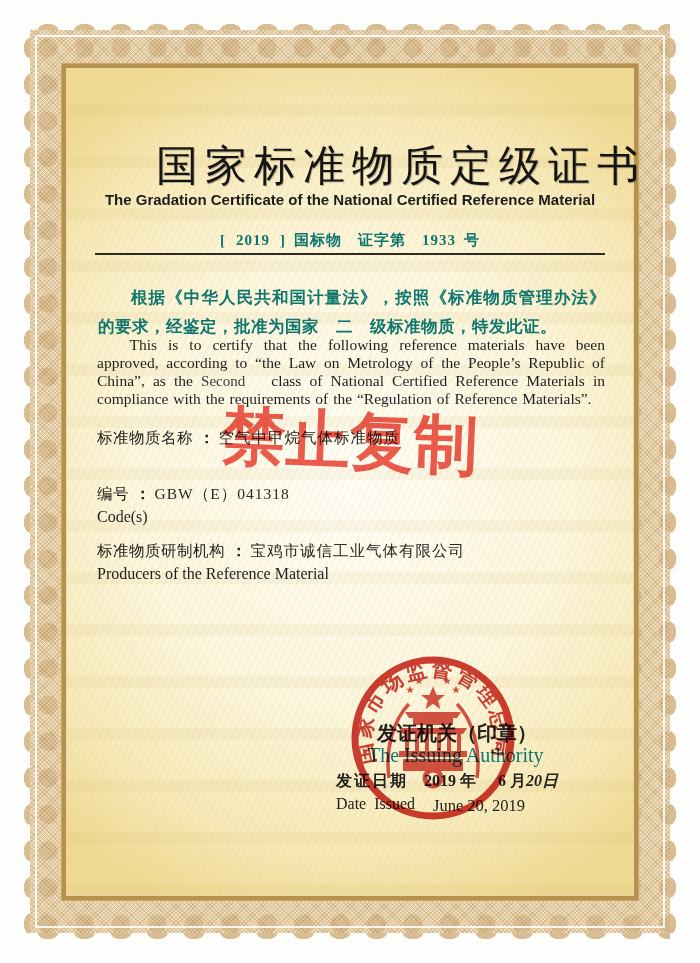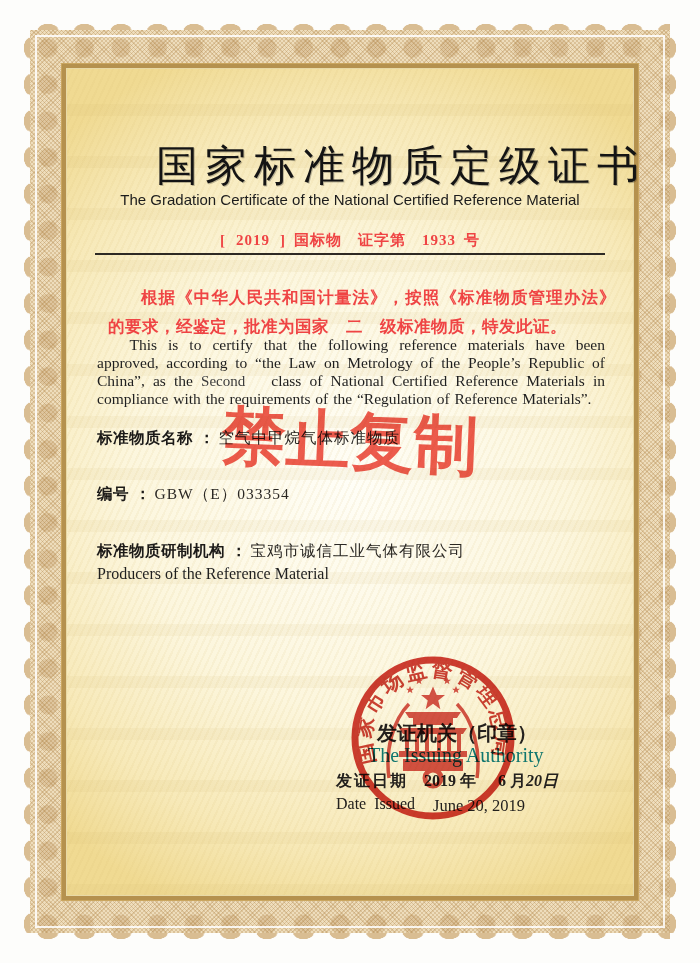--- a/index.html
+++ b/index.html
@@ -38,35 +38,35 @@
       repeating-linear-gradient(115deg, rgba(214,186,110,.10) 0 2px, rgba(255,255,255,0) 2px 6px),
       repeating-linear-gradient(0deg, rgba(202,174,100,.09) 0 12px, rgba(255,255,255,0) 12px 52px),
       radial-gradient(ellipse 78% 55% at 50% 50%, #fffef7 0%, #fcf6dd 50%, #f7e9b8 80%, #f0da92 100%);}
 
   
   .abs{position:absolute;}
   .title-cn{left:66px;top:138px;width:670px;text-align:center;
     font-size:42px;font-weight:normal;letter-spacing:7px;color:#141414;
     text-shadow:1px 1px 0 rgba(0,0,0,.25);}
   .title-en{left:66px;top:191px;width:568px;text-align:center;
-    font-family:"Liberation Sans","DejaVu Sans",sans-serif;font-size:15px;font-weight:400;color:#1c1c1c;}
+    font-family:"Liberation Sans","DejaVu Sans",sans-serif;font-size:15px;font-weight:700;color:#1c1c1c;}
   .certline{left:66px;top:231px;width:568px;text-align:center;
-    font-size:15px;font-weight:bold;color:#ef4444;letter-spacing:1px;}
+    font-size:15px;font-weight:bold;color:#0f766e;letter-spacing:1px;}
   .certline .gap-s{margin:0 10px;} .certline .gap-m{margin:0 8px;}
   .rule{left:95px;top:253px;width:510px;height:2px;background:#2e2a24;}
 
-  .para-cn{left:108px;top:283px;width:508px;font-size:16.5px;font-weight:600;
-    color:#ef4444;line-height:29px;text-indent:2em;letter-spacing:.5px;text-align:justify;}
+  .para-cn{left:98px;top:283px;width:508px;font-size:16.5px;font-weight:600;
+    color:#0f766e;line-height:29px;text-indent:2em;letter-spacing:.5px;text-align:justify;}
   .para-en{left:97px;top:336px;width:508px;font-size:15.5px;color:#1f1f1f;
     line-height:18px;text-align:justify;text-indent:2.1em;word-spacing:1px;}
   .para-en .blank-value{margin-right:26px;color:#3c3c3c;font-size:15px;}
 
   .field{left:97px;width:508px;}
   .f-row{font-size:15.5px;color:#1c1a18;}
-  .f-label{font-weight:bold;letter-spacing:.5px;margin-top:10px;}
+  .f-label{font-weight:normal;letter-spacing:.5px;margin-top:10px;}
   .f-colon{font-weight:bold;margin:0 4px 0 6px;}
   .f-value{letter-spacing:1px;color:#2a2723;}
   .f-en{font-size:16px;color:#1f1f1f;margin-top:3px;}
   .field-name{top:428px;} .field-code{top:484px;} .field-producer{top:541px;}
 
   
   .watermark{left:222px;top:398px;font-family:"DejaVu Sans","Liberation Sans",sans-serif;
     font-size:64px;font-weight:900;color:#ec5347;letter-spacing:0px;
     transform:rotate(2.4deg);mix-blend-mode:multiply;opacity:.95;z-index:8;white-space:nowrap;}
 
@@ -109,22 +109,23 @@
   </div>
 
   <div class="abs field field-name">
     <div class="f-row">
       <span class="f-label">标准物质名称</span><span class="f-colon">：</span><span class="f-value">空气中甲烷气体标准物质</span>
     </div>
   </div>
 
   <div class="abs field field-code">
     <div class="f-row">
-      <span class="f-label">编号</span><span class="f-colon">：</span><span class="f-value">GBW（E）033354</span>
+      <span class="f-label">编号</span><span class="f-colon">：</span><span class="f-value">GBW（E）041318</span>
     </div>
+    <div class="f-en">Code(s)</div>
   </div>
 
   <div class="abs field field-producer">
     <div class="f-row">
       <span class="f-label">标准物质研制机构</span><span class="f-colon">：</span><span class="f-value">宝鸡市诚信工业气体有限公司</span>
     </div>
     <div class="f-en">Producers of the Reference Material</div>
   </div>
 
   <div class="abs watermark">禁止复制</div>

